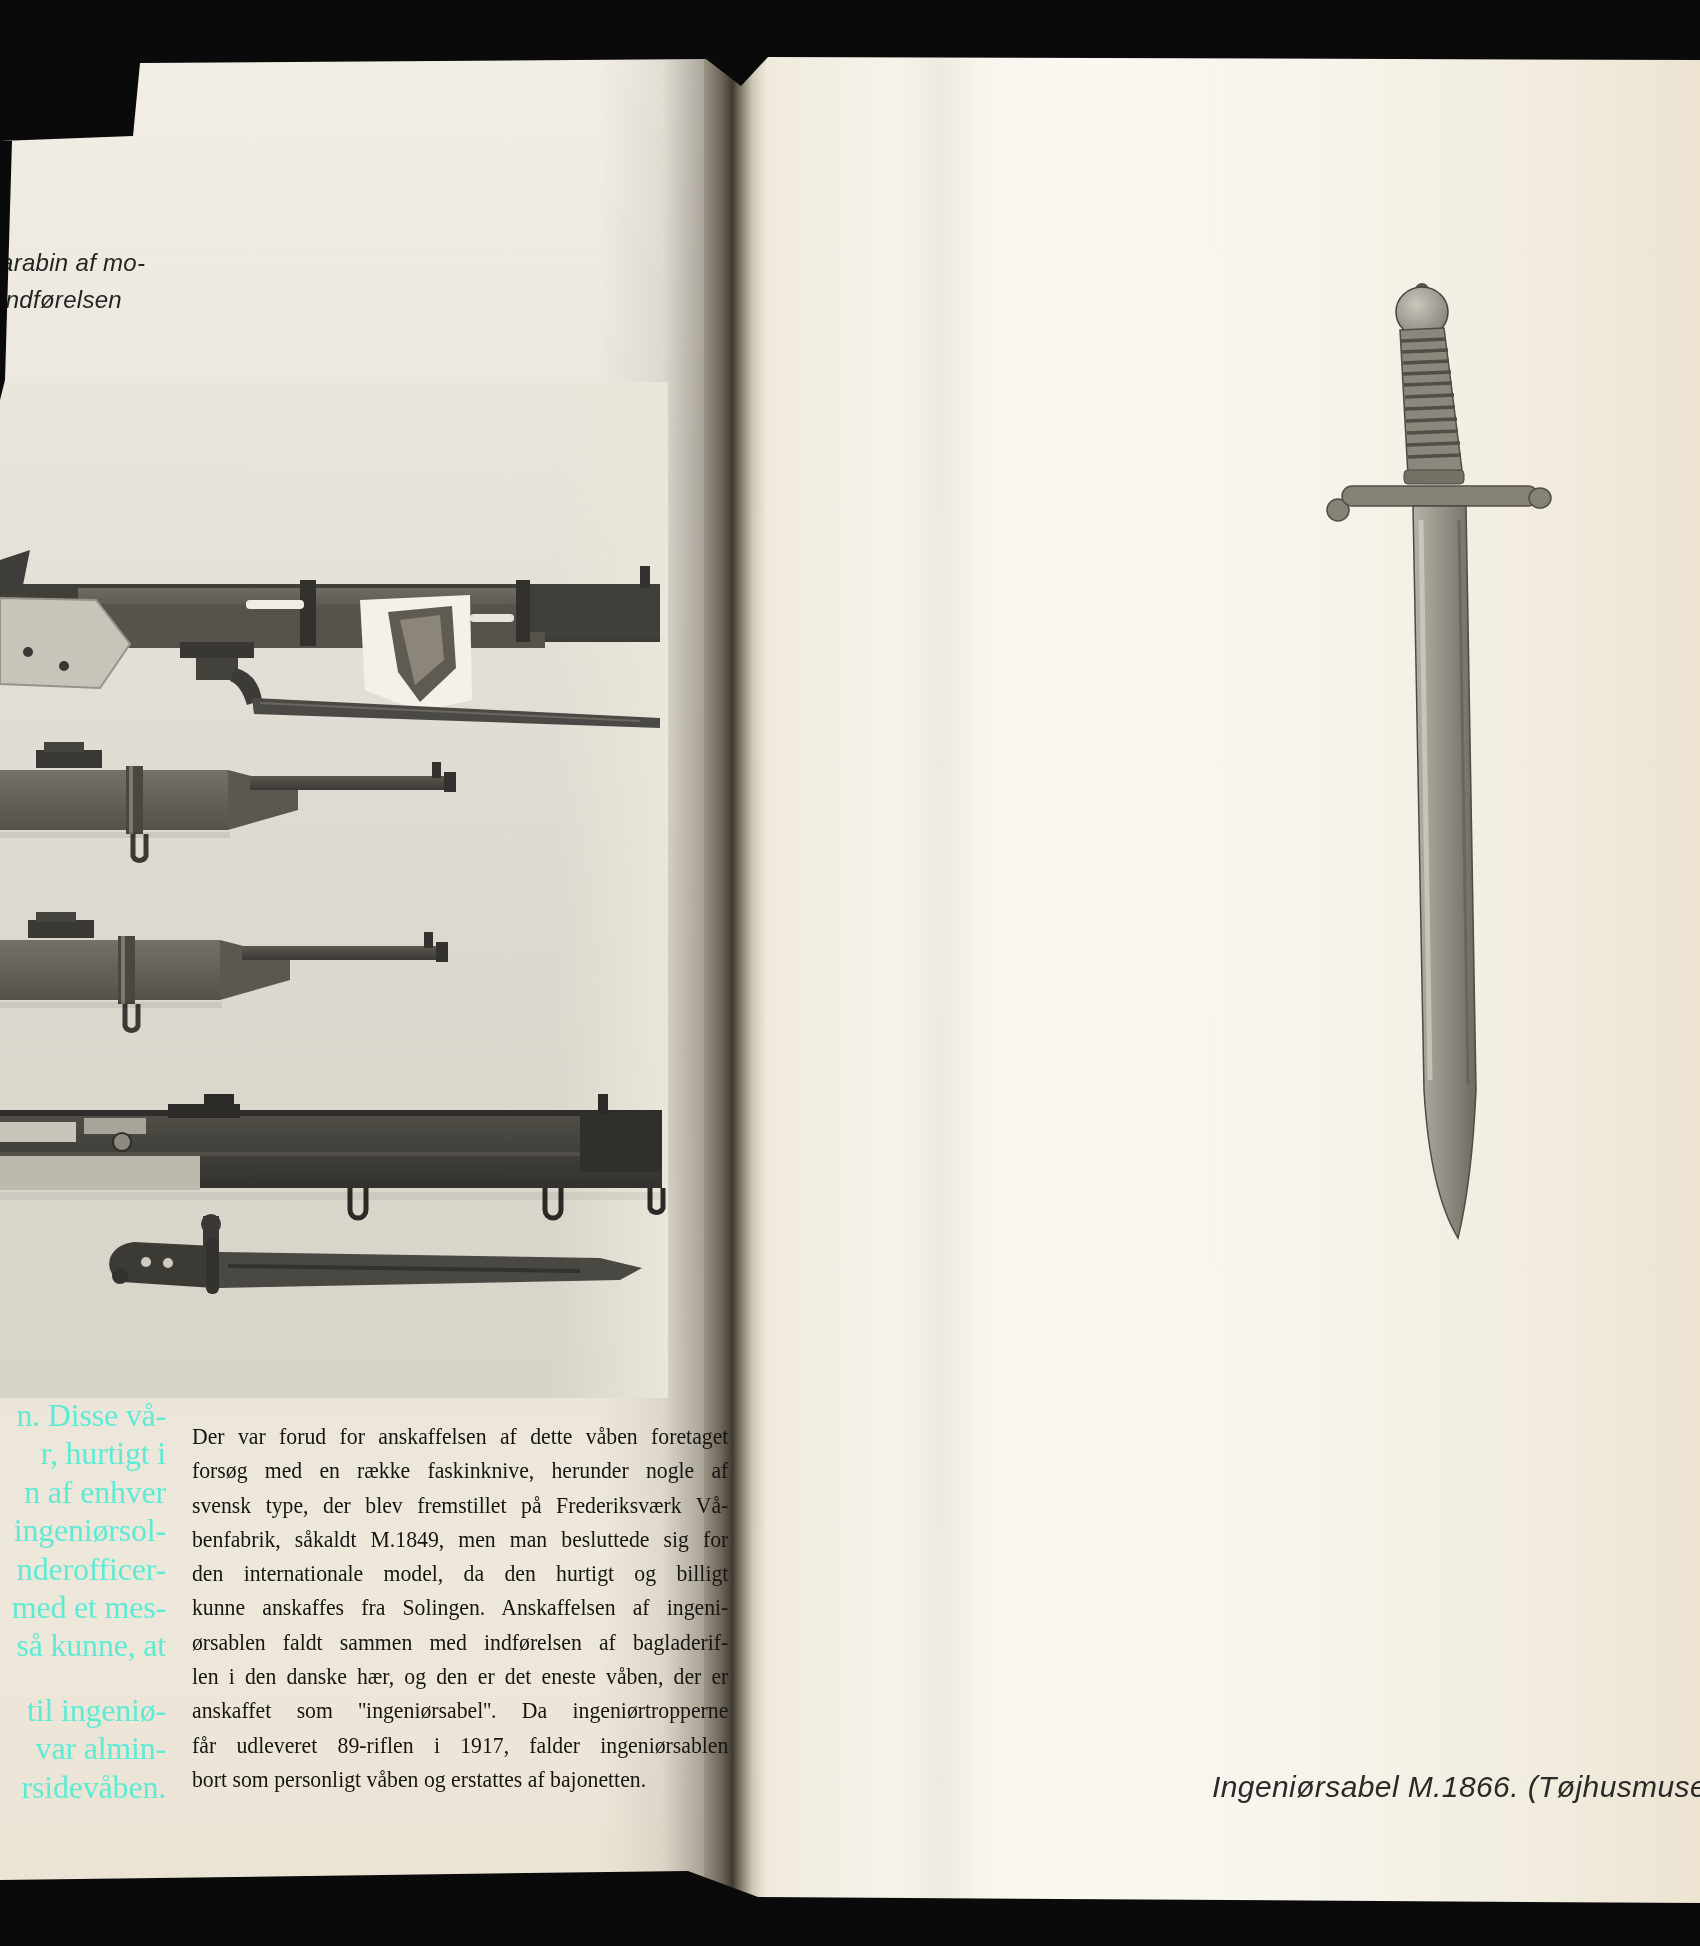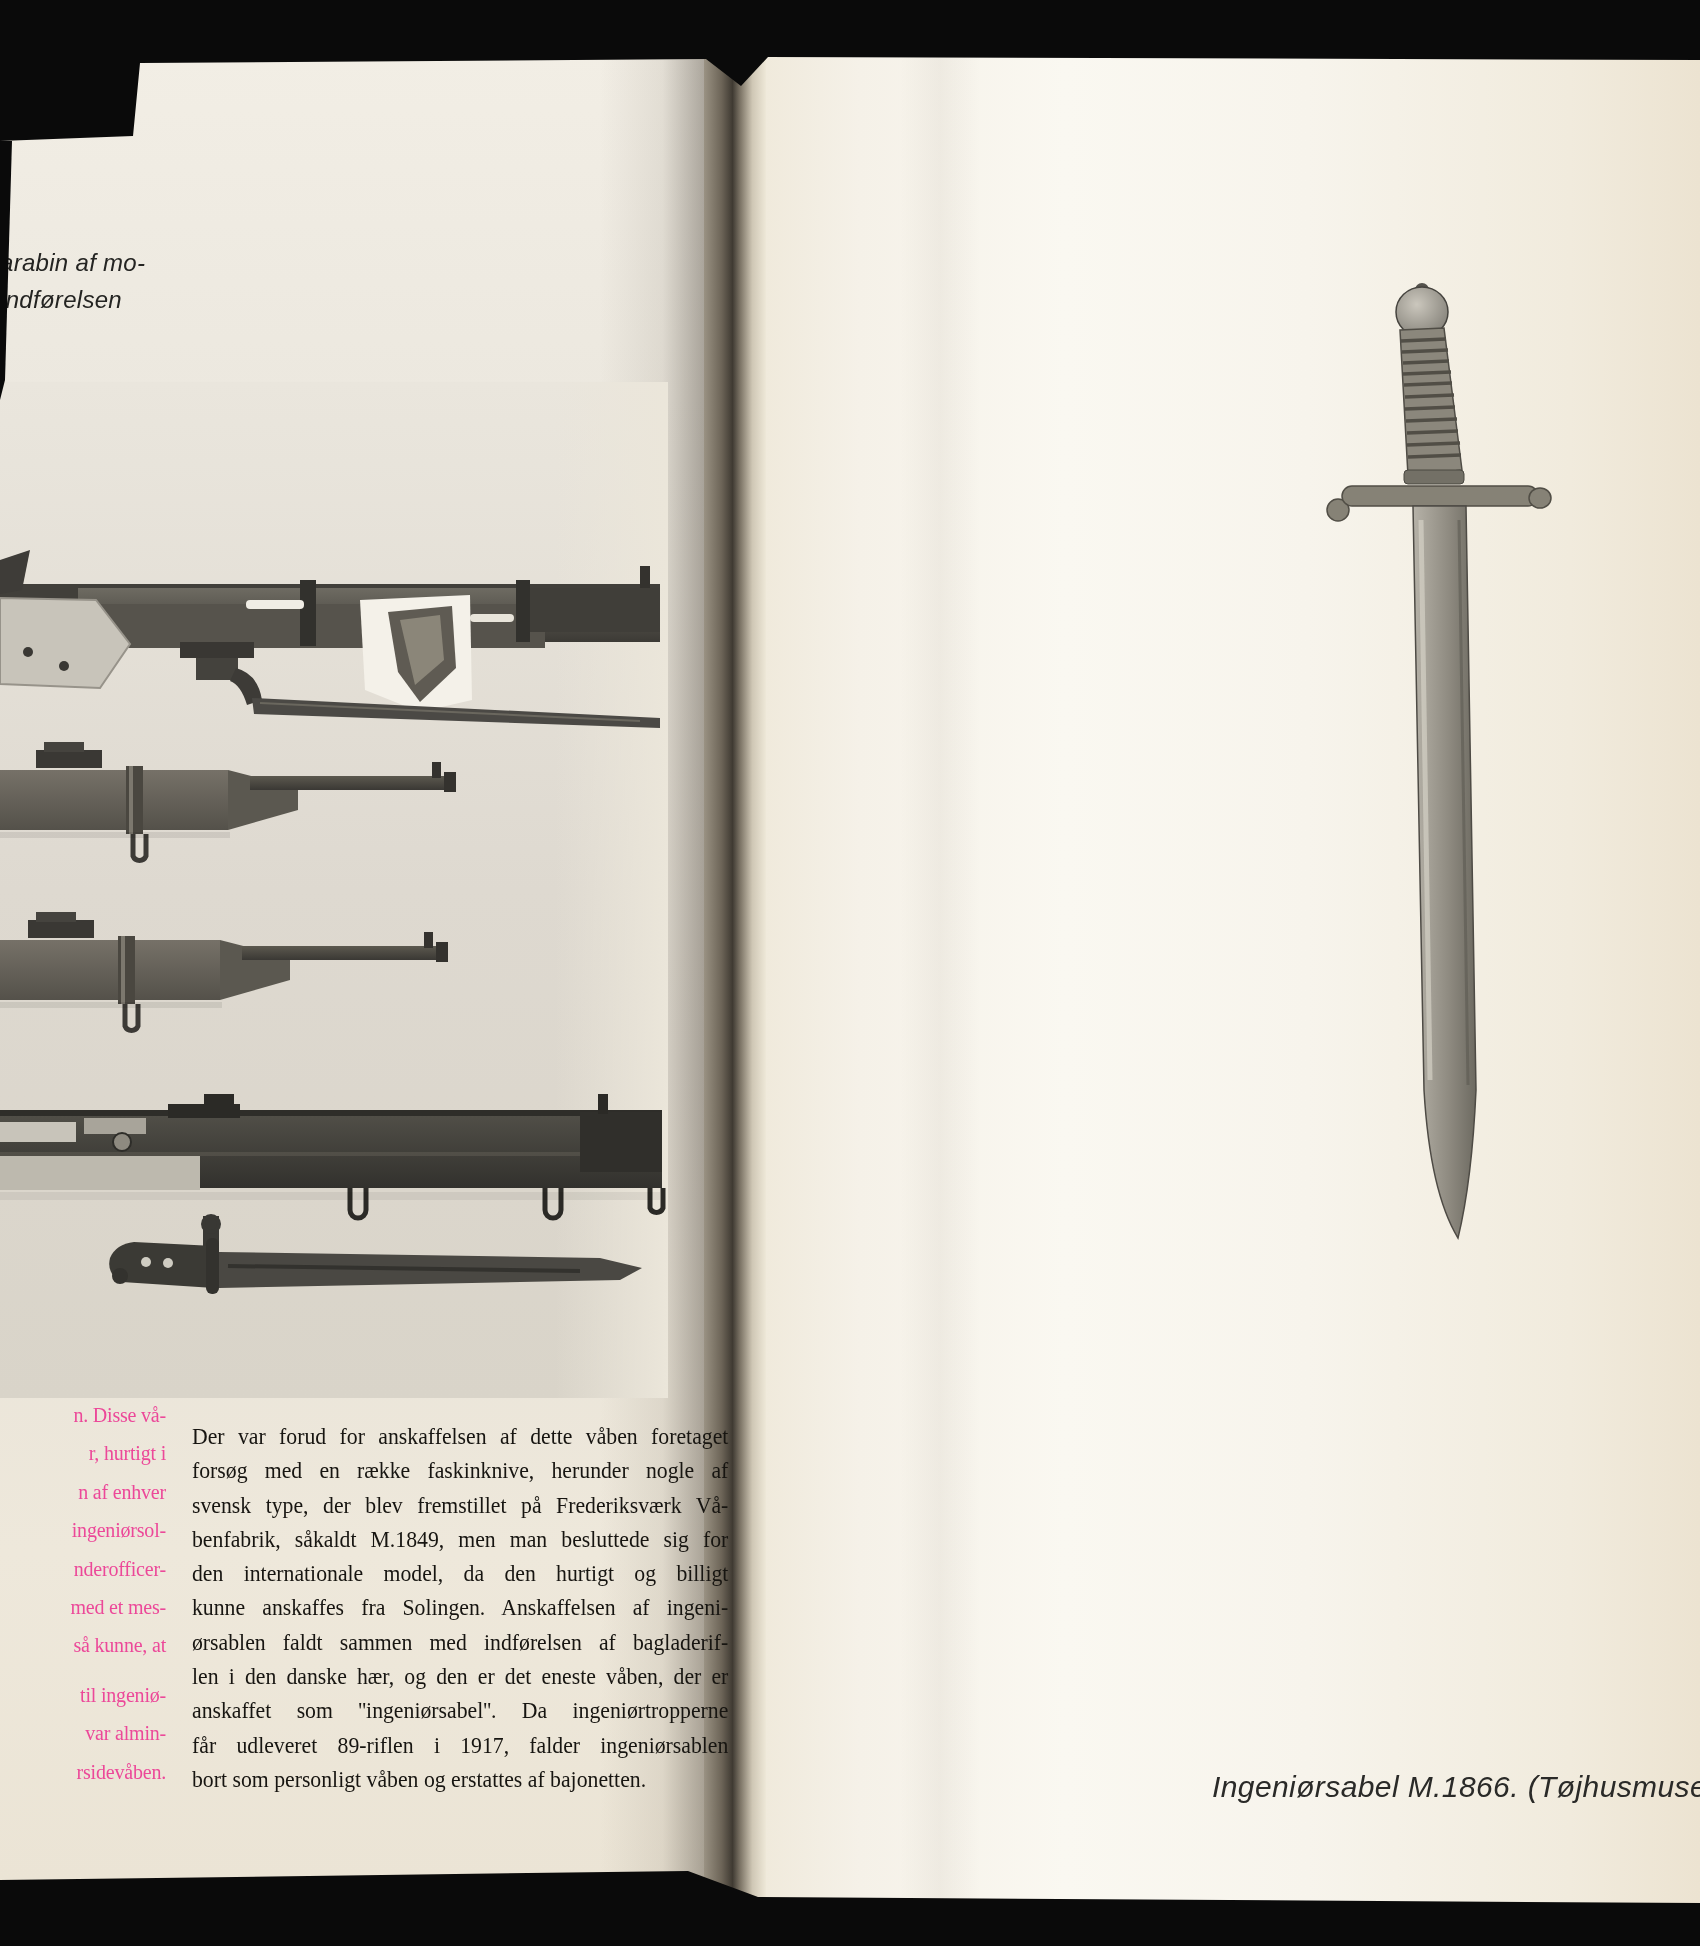--- a/index.html
+++ b/index.html
@@ -35,23 +35,23 @@
   #frame{z-index:20;}
   .textlayer{position:absolute;z-index:6;color:#1c1a17;}
 
   #caption-top-left{
     left:0;top:244px;width:260px;
     font-family:"Liberation Sans", sans-serif;font-style:italic;
     font-size:24px;line-height:37px;color:#242422;letter-spacing:.3px;
   }
   #left-column{
     left:0;top:1396px;width:166px;text-align:right;
-    font-size:20px;line-height:38.4px;letter-spacing:-.2px;color:#ec4899;
-  }
-  #left-column .grp2{margin-top:11px;}
+    font-size:32px;line-height:38.4px;letter-spacing:-.2px;color:#5eead4;
+  }
+  #left-column .grp2{margin-top:26px;}
   #main-paragraph-clip{
     left:192px;top:1419px;width:538px;height:392px;overflow:hidden;font-family:Liberation Serif, serif;
   }
   #main-paragraph{
     width:592px;transform:scaleX(0.906);transform-origin:left top;
     font-size:24px;line-height:34.3px;color:#171511;
   }
   .pline{white-space:normal;text-align:justify;text-align-last:justify;}
   .pline.last{text-align-last:left;}
   #caption-right{

